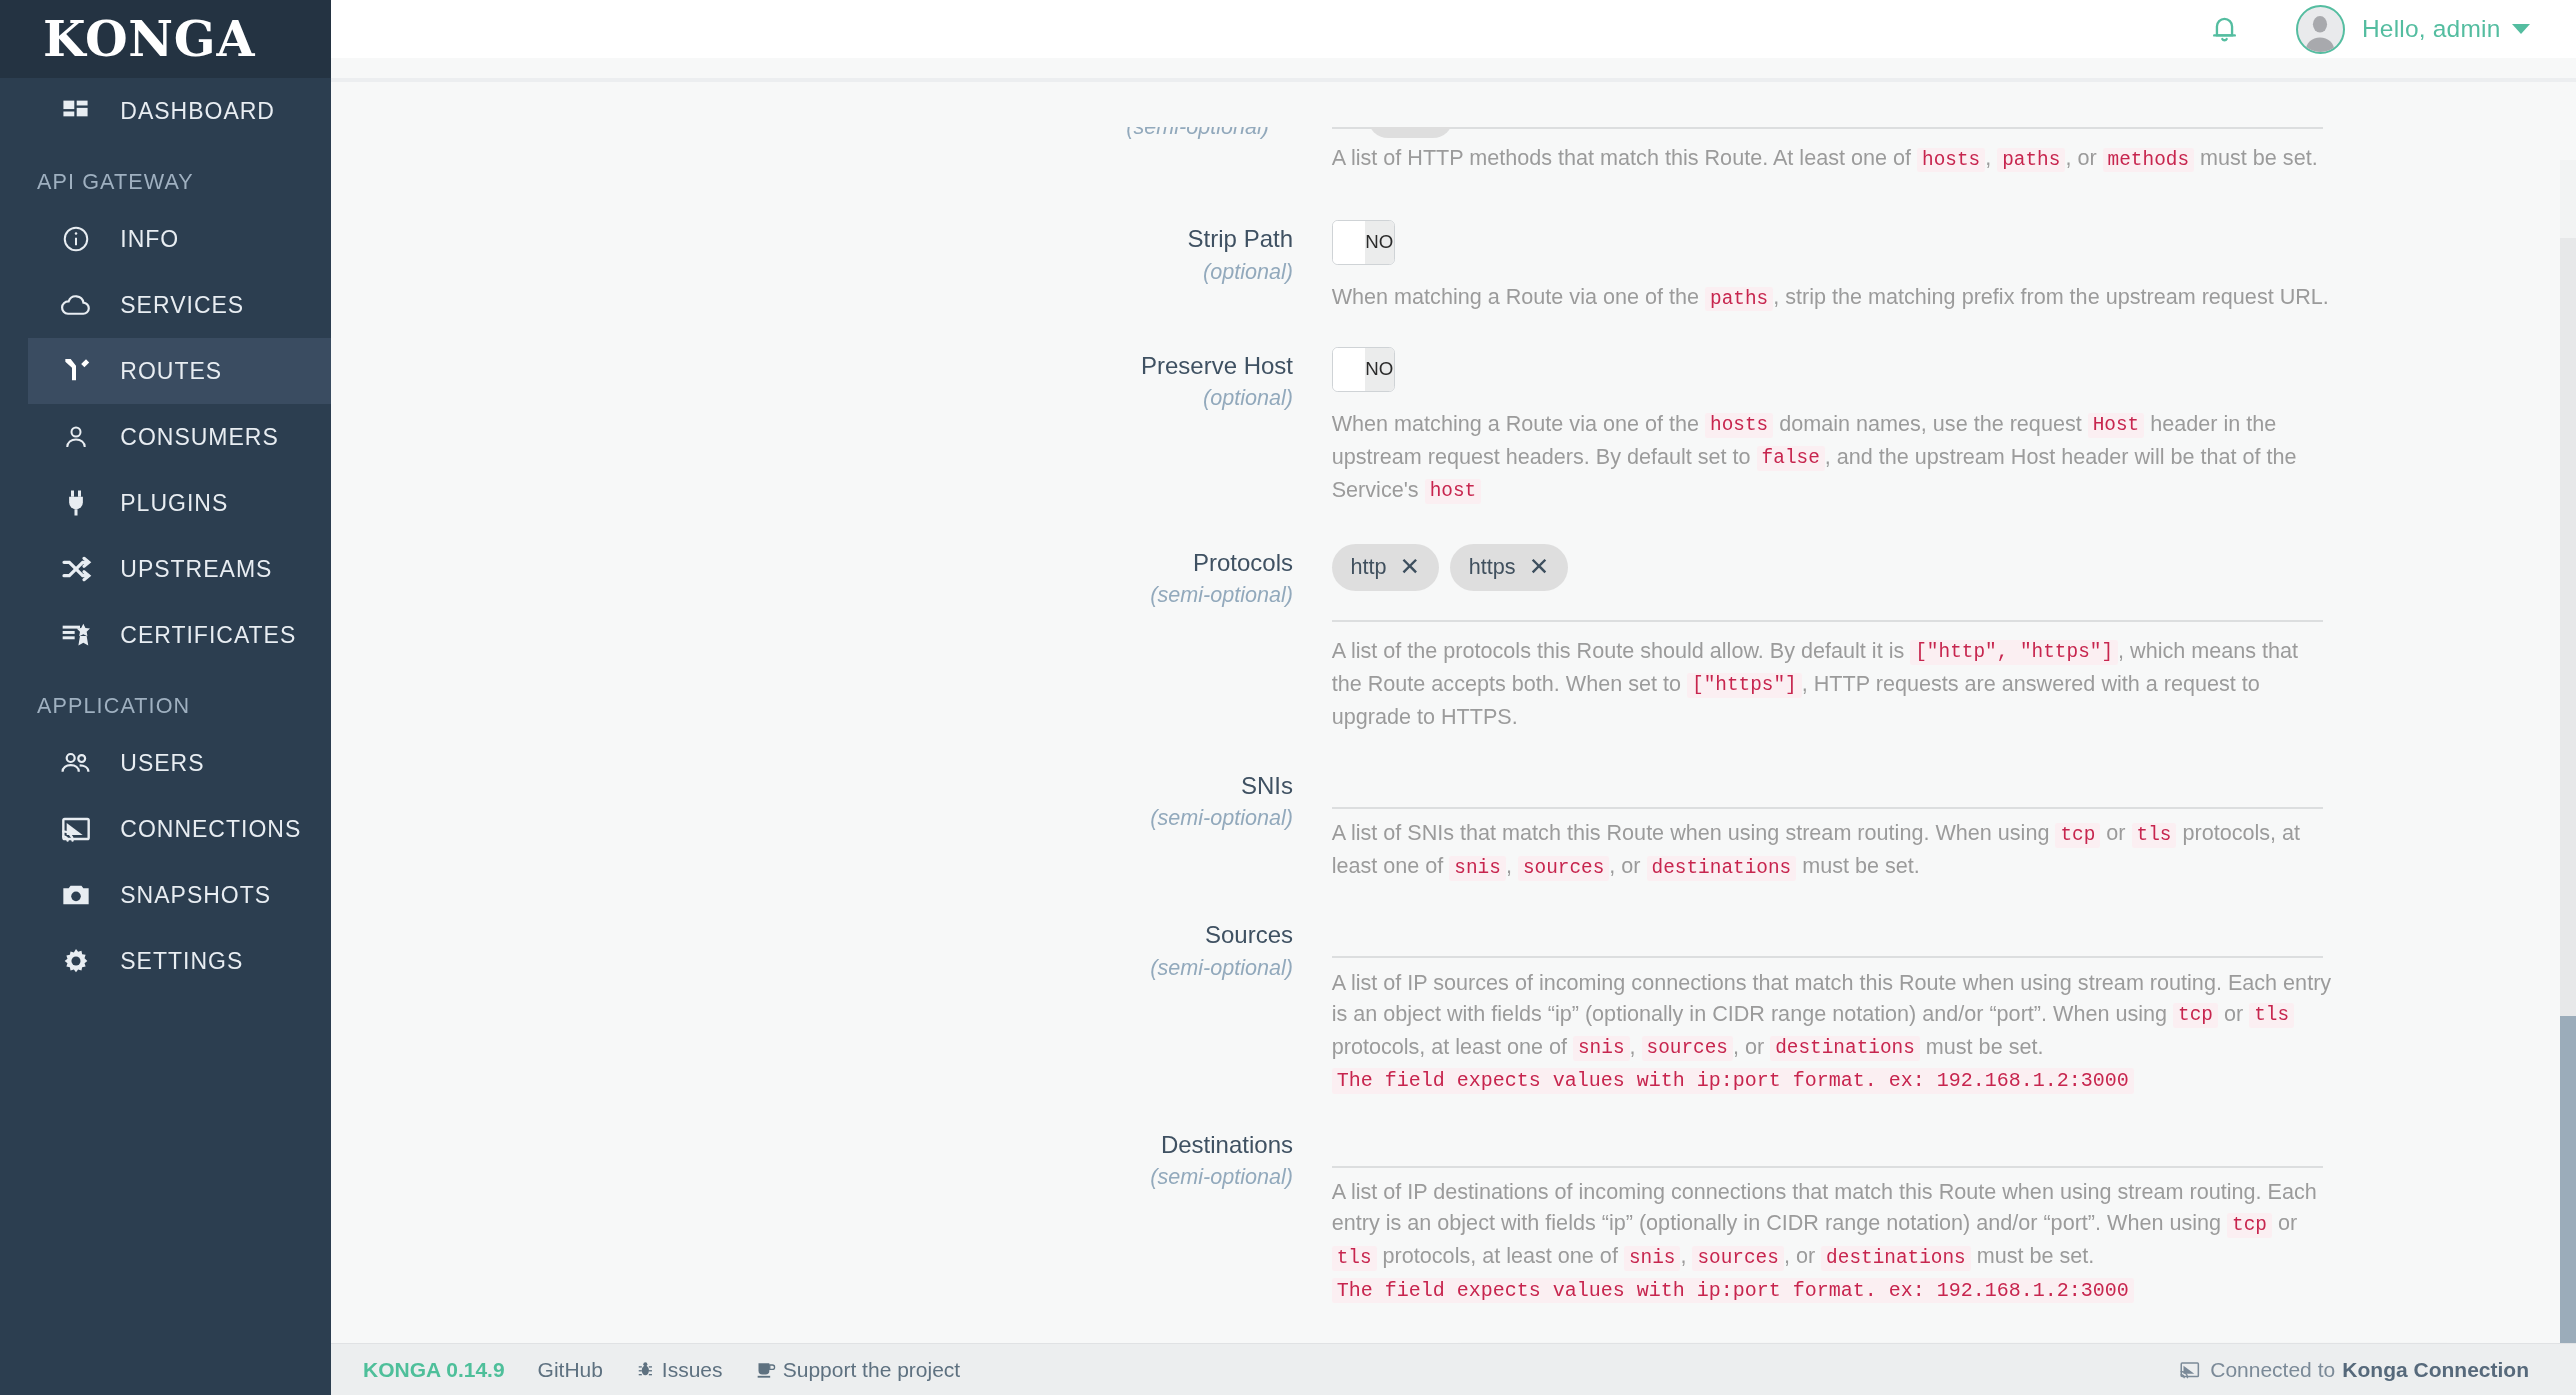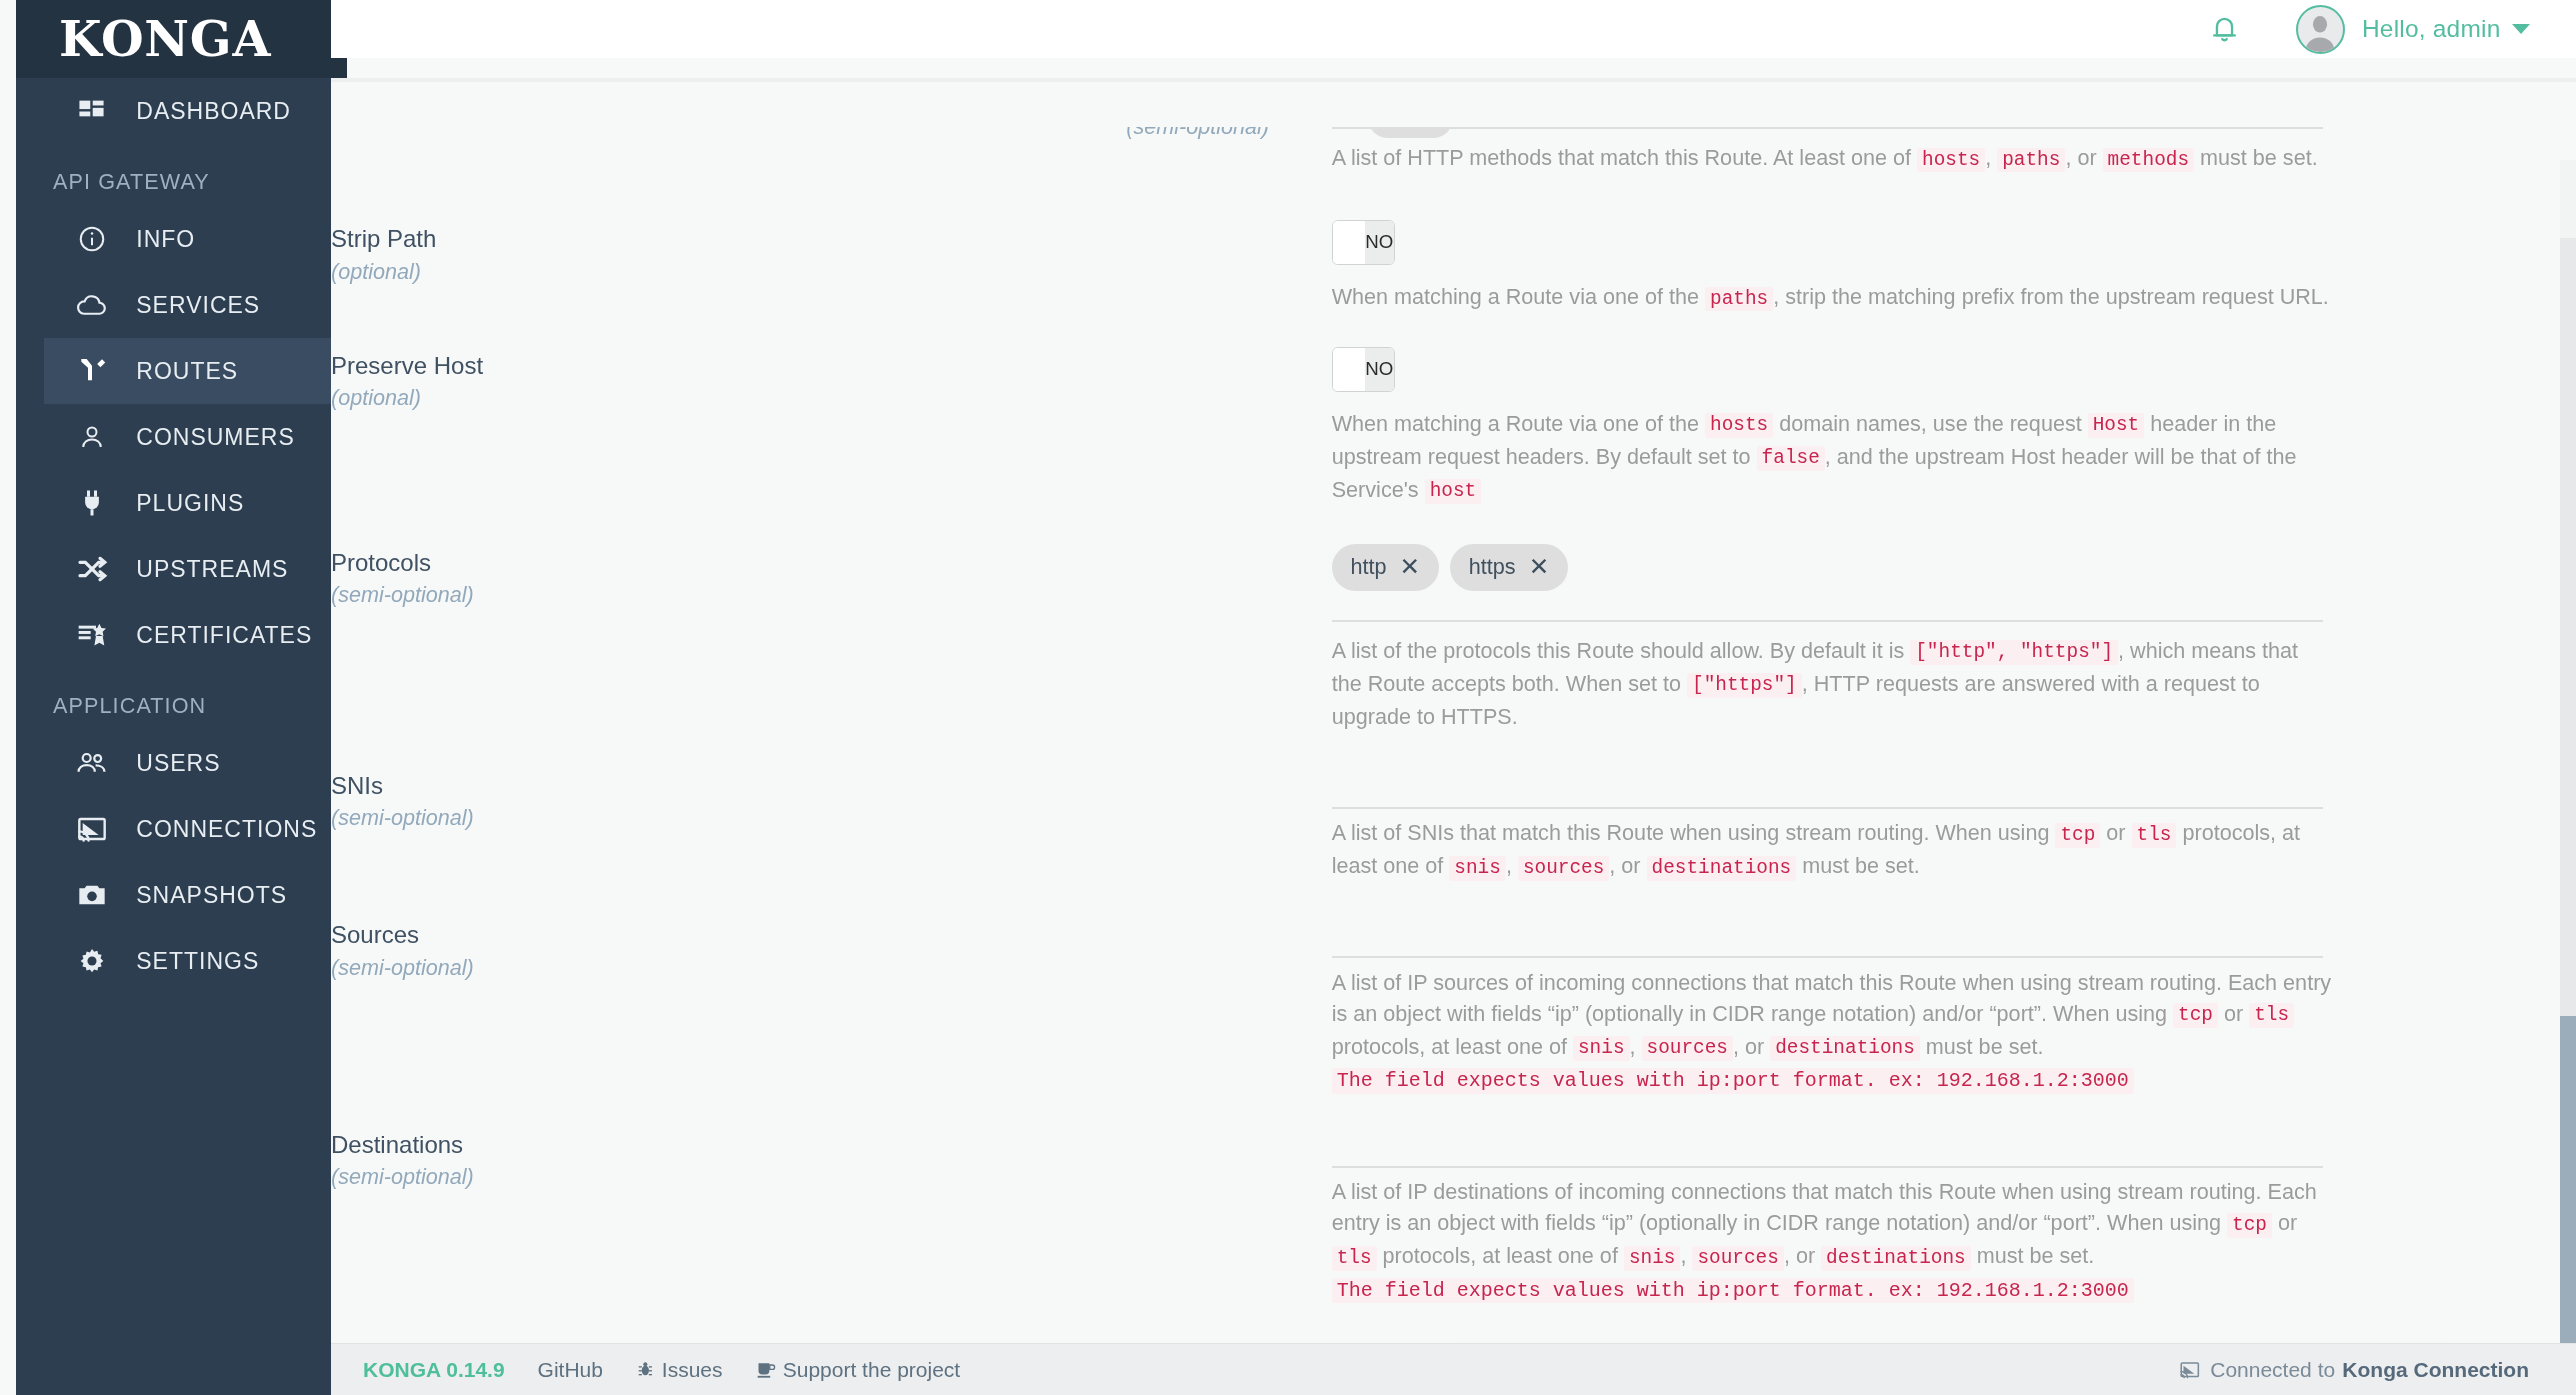--- a/index.html
+++ b/index.html
@@ -5,21 +5,21 @@
   * { box-sizing: border-box; margin: 0; padding: 0; }
   html, body {
     width: 2576px; height: 1395px;
     font-family: "Liberation Sans", sans-serif;
     background: #f7f8f8;
     overflow: hidden;
   }
 
   
   #sidebar {
-    position: absolute; left: 16px; top: 0;
+    position: absolute; left: 0; top: 0;
     width: 331px; height: 1395px;
     background: #2c3e50;
     color: #ffffff;
   }
   #brand {
     height: 78px;
     background: #243342;
     display: flex; align-items: center;
     padding-left: 43px;
   }
@@ -94,20 +94,21 @@
     position: relative;
     padding-top: 0;
   }
   .row {
     display: flex;
     width: 100%;
     padding: 0 28px 0 0;
   }
   .lbl-col {
     width: 982px; min-width: 982px;
+    text-align: right;
     padding-right: 20px;
     padding-top: 4.3px;
   }
   .lbl {
     color: #3f5162;
     font-size: 24px;
     line-height: 1.25;
   }
   .lbl-opt {
     color: #92a9bc;

